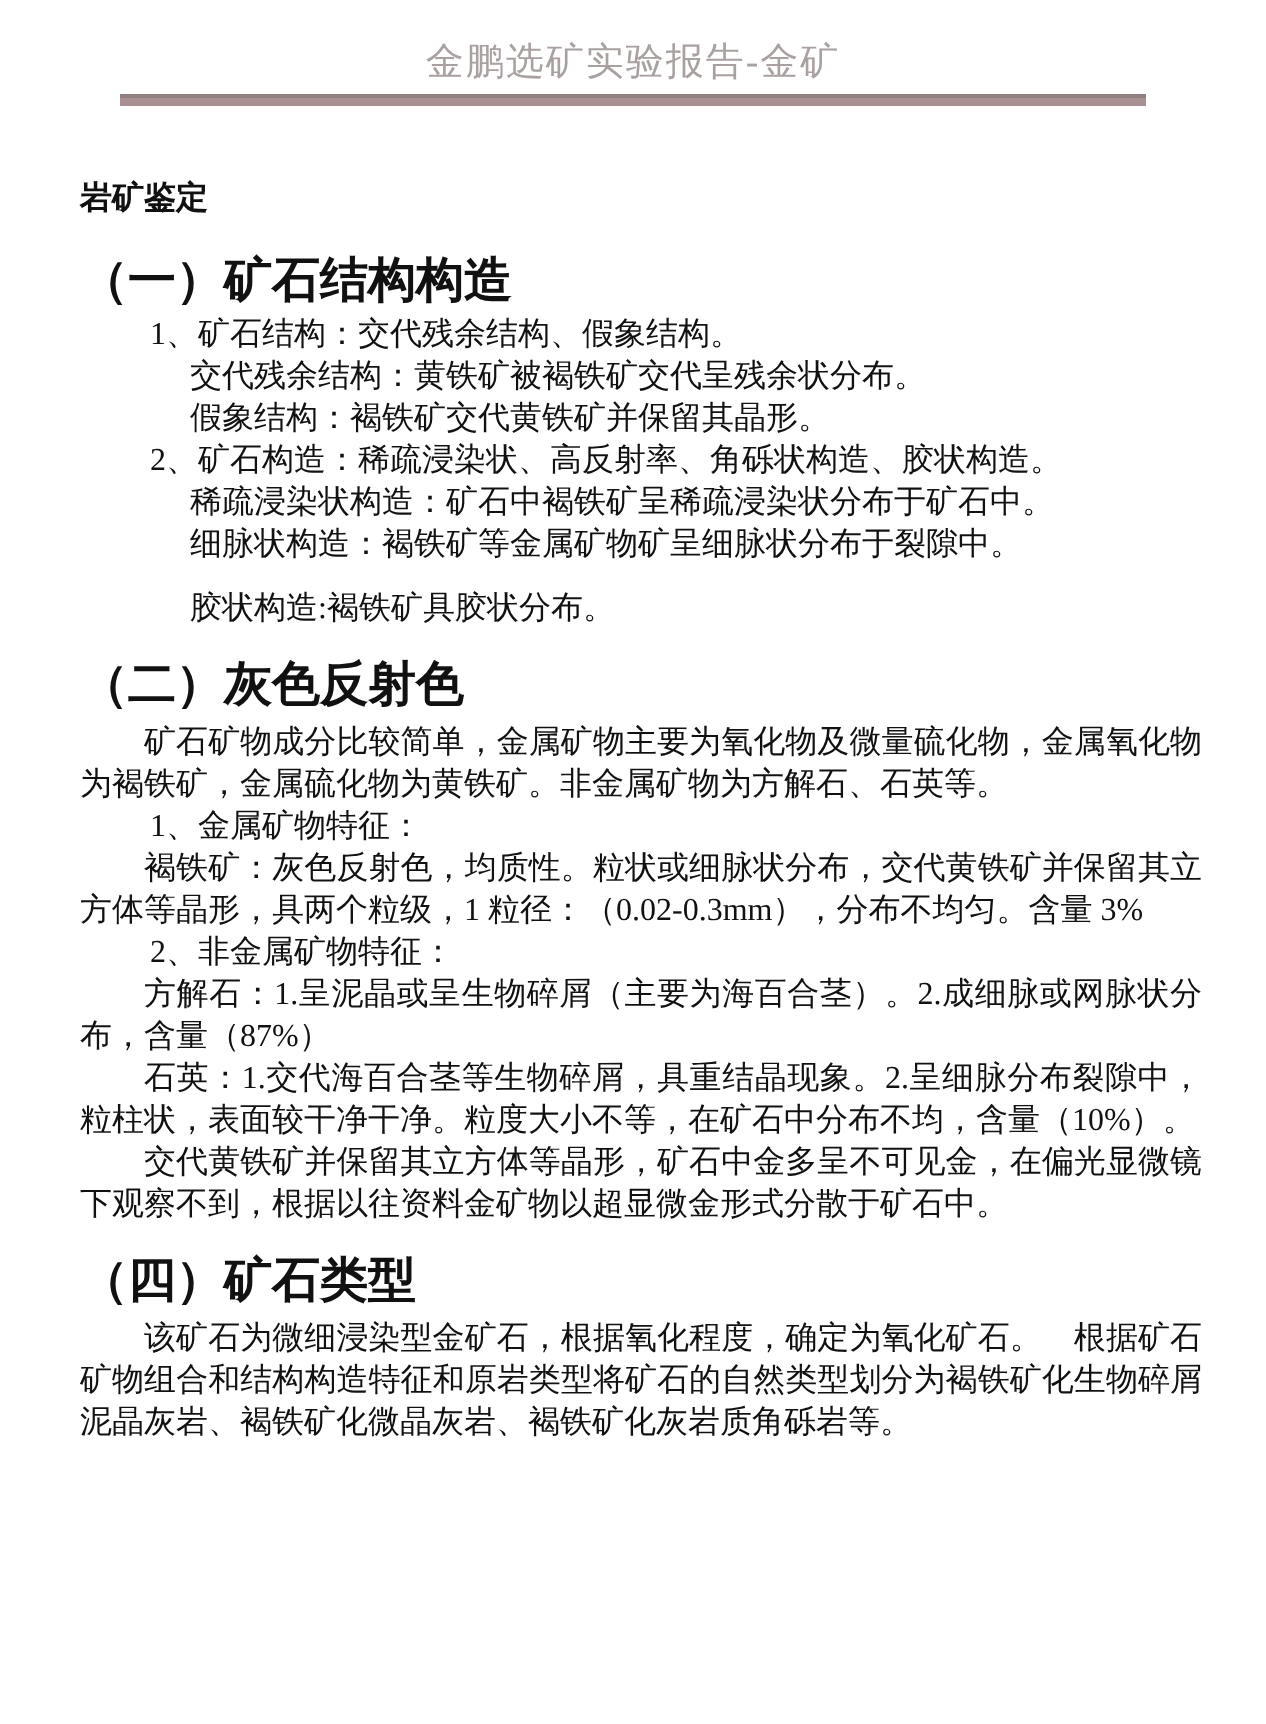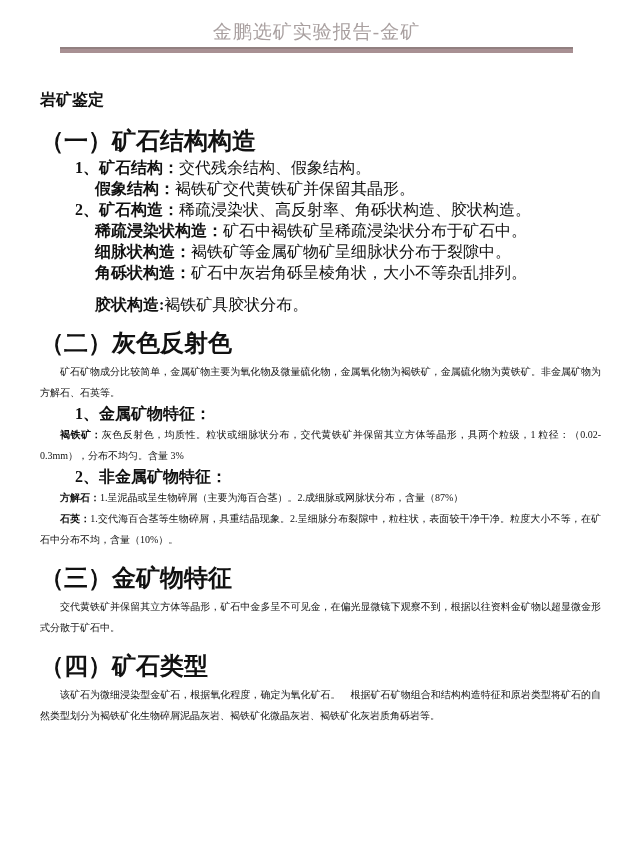--- a/index.html
+++ b/index.html
@@ -47,58 +47,57 @@
   }
   .sec-h.first { margin-top: 18px; margin-bottom: 4px; }
   .ln {
     font-size: 16px;
     line-height: 21px;
   }
   .ln.num  { padding-left: 35px; }   
   .ln.sub  { padding-left: 55px; }   
   .ln.gap  { margin-top: 11px; }     
   .para {
-    font-size: 10px;
+    font-size: 16px;
     line-height: 21px;
     text-indent: 2em;
     text-align: justify;
   }
-  b.lbl { font-weight: bold; }
+  b.lbl { font-weight: normal; }
 </style>
 </head>
 <body>
 
 <div class="page">
 
   <div class="hdr">
     <div class="hdr-title">金鹏选矿实验报告-金矿</div>
     <div class="hdr-rule"></div>
   </div>
 
   <div class="content">
 
     <div class="doc-h">岩矿鉴定</div>
 
     <div class="sec-h first">（一）矿石结构构造</div>
     <p class="ln num"><b class="lbl">1、矿石结构：</b><span>交代残余结构、假象结构。</span></p>
+    <p class="ln sub"><b class="lbl">交代残余结构：</b><span>黄铁矿被褐铁矿交代呈残余状分布。</span></p>
     <p class="ln sub"><b class="lbl">假象结构：</b><span>褐铁矿交代黄铁矿并保留其晶形。</span></p>
     <p class="ln num"><b class="lbl">2、矿石构造：</b><span>稀疏浸染状、高反射率、角砾状构造、胶状构造。</span></p>
     <p class="ln sub"><b class="lbl">稀疏浸染状构造：</b><span>矿石中褐铁矿呈稀疏浸染状分布于矿石中。</span></p>
     <p class="ln sub"><b class="lbl">细脉状构造：</b><span>褐铁矿等金属矿物矿呈细脉状分布于裂隙中。</span></p>
-    <p class="ln sub"><b class="lbl">角砾状构造：</b><span>矿石中灰岩角砾呈棱角状，大小不等杂乱排列。</span></p>
     <p class="ln sub gap"><b class="lbl">胶状构造:</b><span>褐铁矿具胶状分布。</span></p>
 
     <div class="sec-h">（二）灰色反射色</div>
     <p class="para">矿石矿物成分比较简单，金属矿物主要为氧化物及微量硫化物，金属氧化物为褐铁矿，金属硫化物为黄铁矿。非金属矿物为方解石、石英等。</p>
     <p class="ln num"><b class="lbl">1、金属矿物特征：</b></p>
     <p class="para"><b class="lbl">褐铁矿：</b><span>灰色反射色，均质性。粒状或细脉状分布，交代黄铁矿并保留其立方体等晶形，具两个粒级，1 粒径：（0.02-0.3mm），分布不均匀。含量 3%</span></p>
     <p class="ln num"><b class="lbl">2、非金属矿物特征：</b></p>
     <p class="para"><b class="lbl">方解石：</b><span>1.呈泥晶或呈生物碎屑（主要为海百合茎）。2.成细脉或网脉状分布，含量（87%）</span></p>
     <p class="para"><b class="lbl">石英：</b><span>1.交代海百合茎等生物碎屑，具重结晶现象。2.呈细脉分布裂隙中，粒柱状，表面较干净干净。粒度大小不等，在矿石中分布不均，含量（10%）。</span></p>
 
-    <div class="sec-h">（三）金矿物特征</div>
     <p class="para">交代黄铁矿并保留其立方体等晶形，矿石中金多呈不可见金，在偏光显微镜下观察不到，根据以往资料金矿物以超显微金形式分散于矿石中。</p>
 
     <div class="sec-h">（四）矿石类型</div>
     <p class="para">该矿石为微细浸染型金矿石，根据氧化程度，确定为氧化矿石。　根据矿石矿物组合和结构构造特征和原岩类型将矿石的自然类型划分为褐铁矿化生物碎屑泥晶灰岩、褐铁矿化微晶灰岩、褐铁矿化灰岩质角砾岩等。</p>
 
   </div>
 </div>
 
 </body></html>

